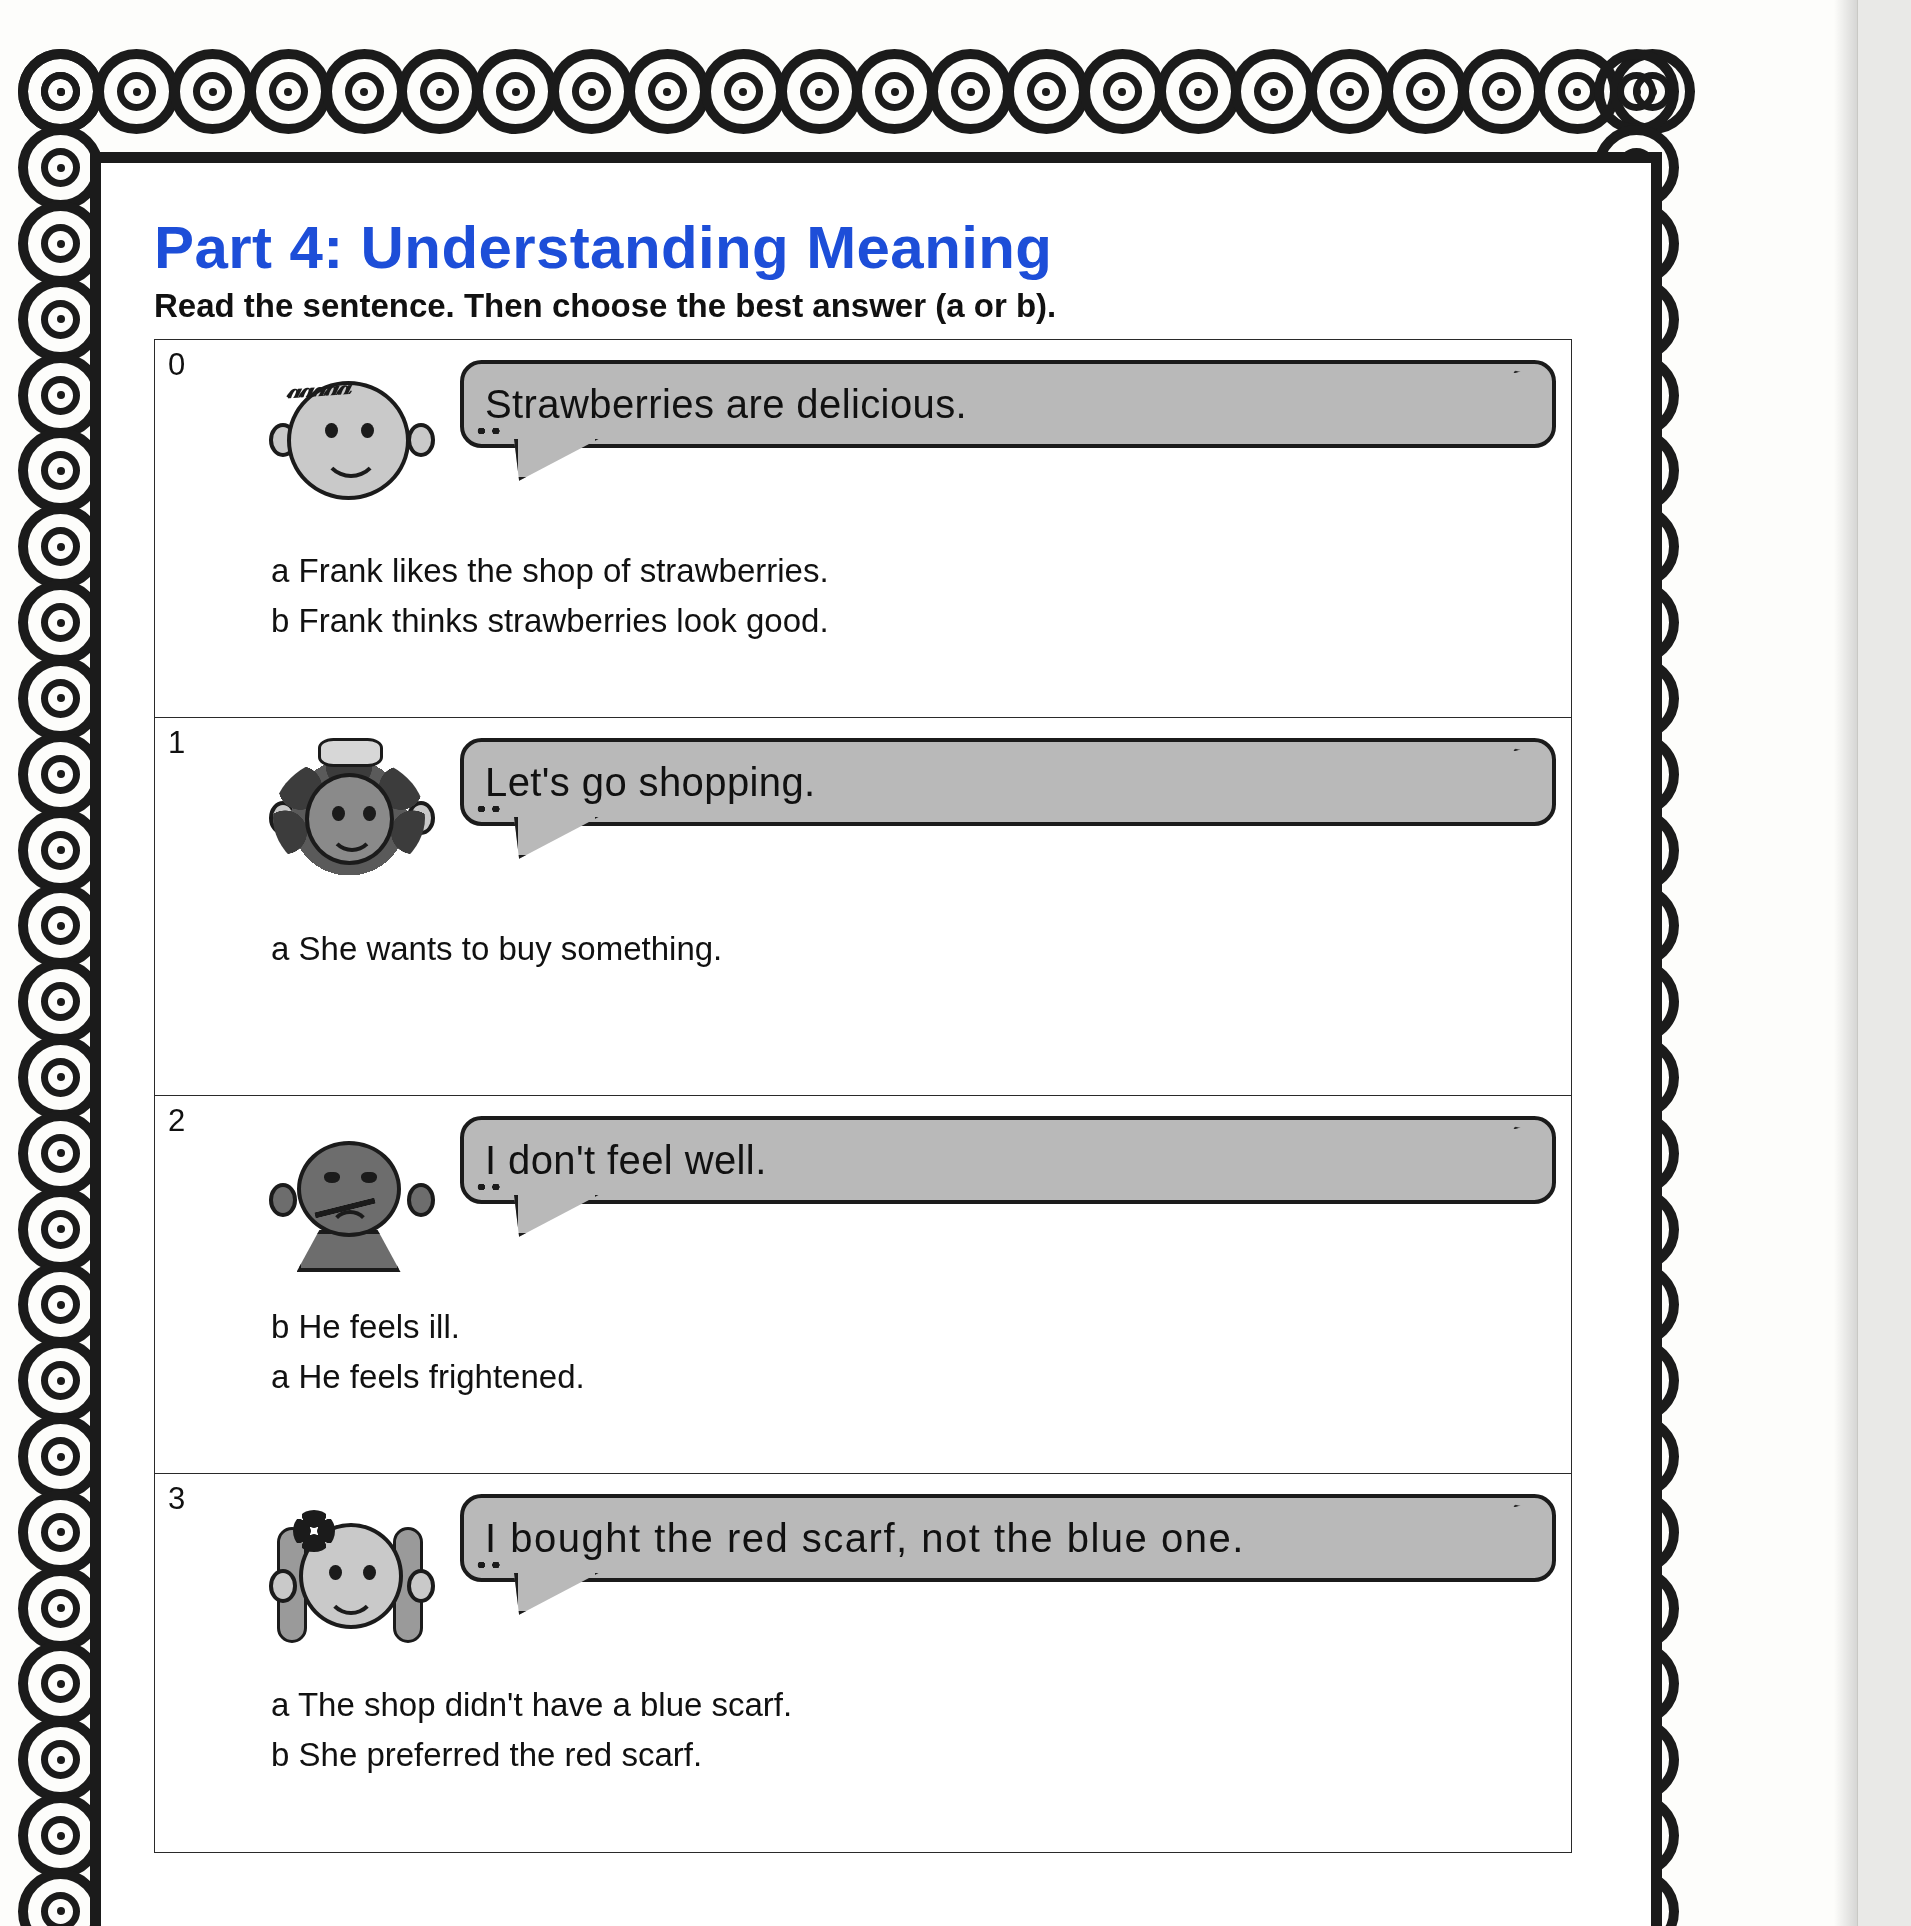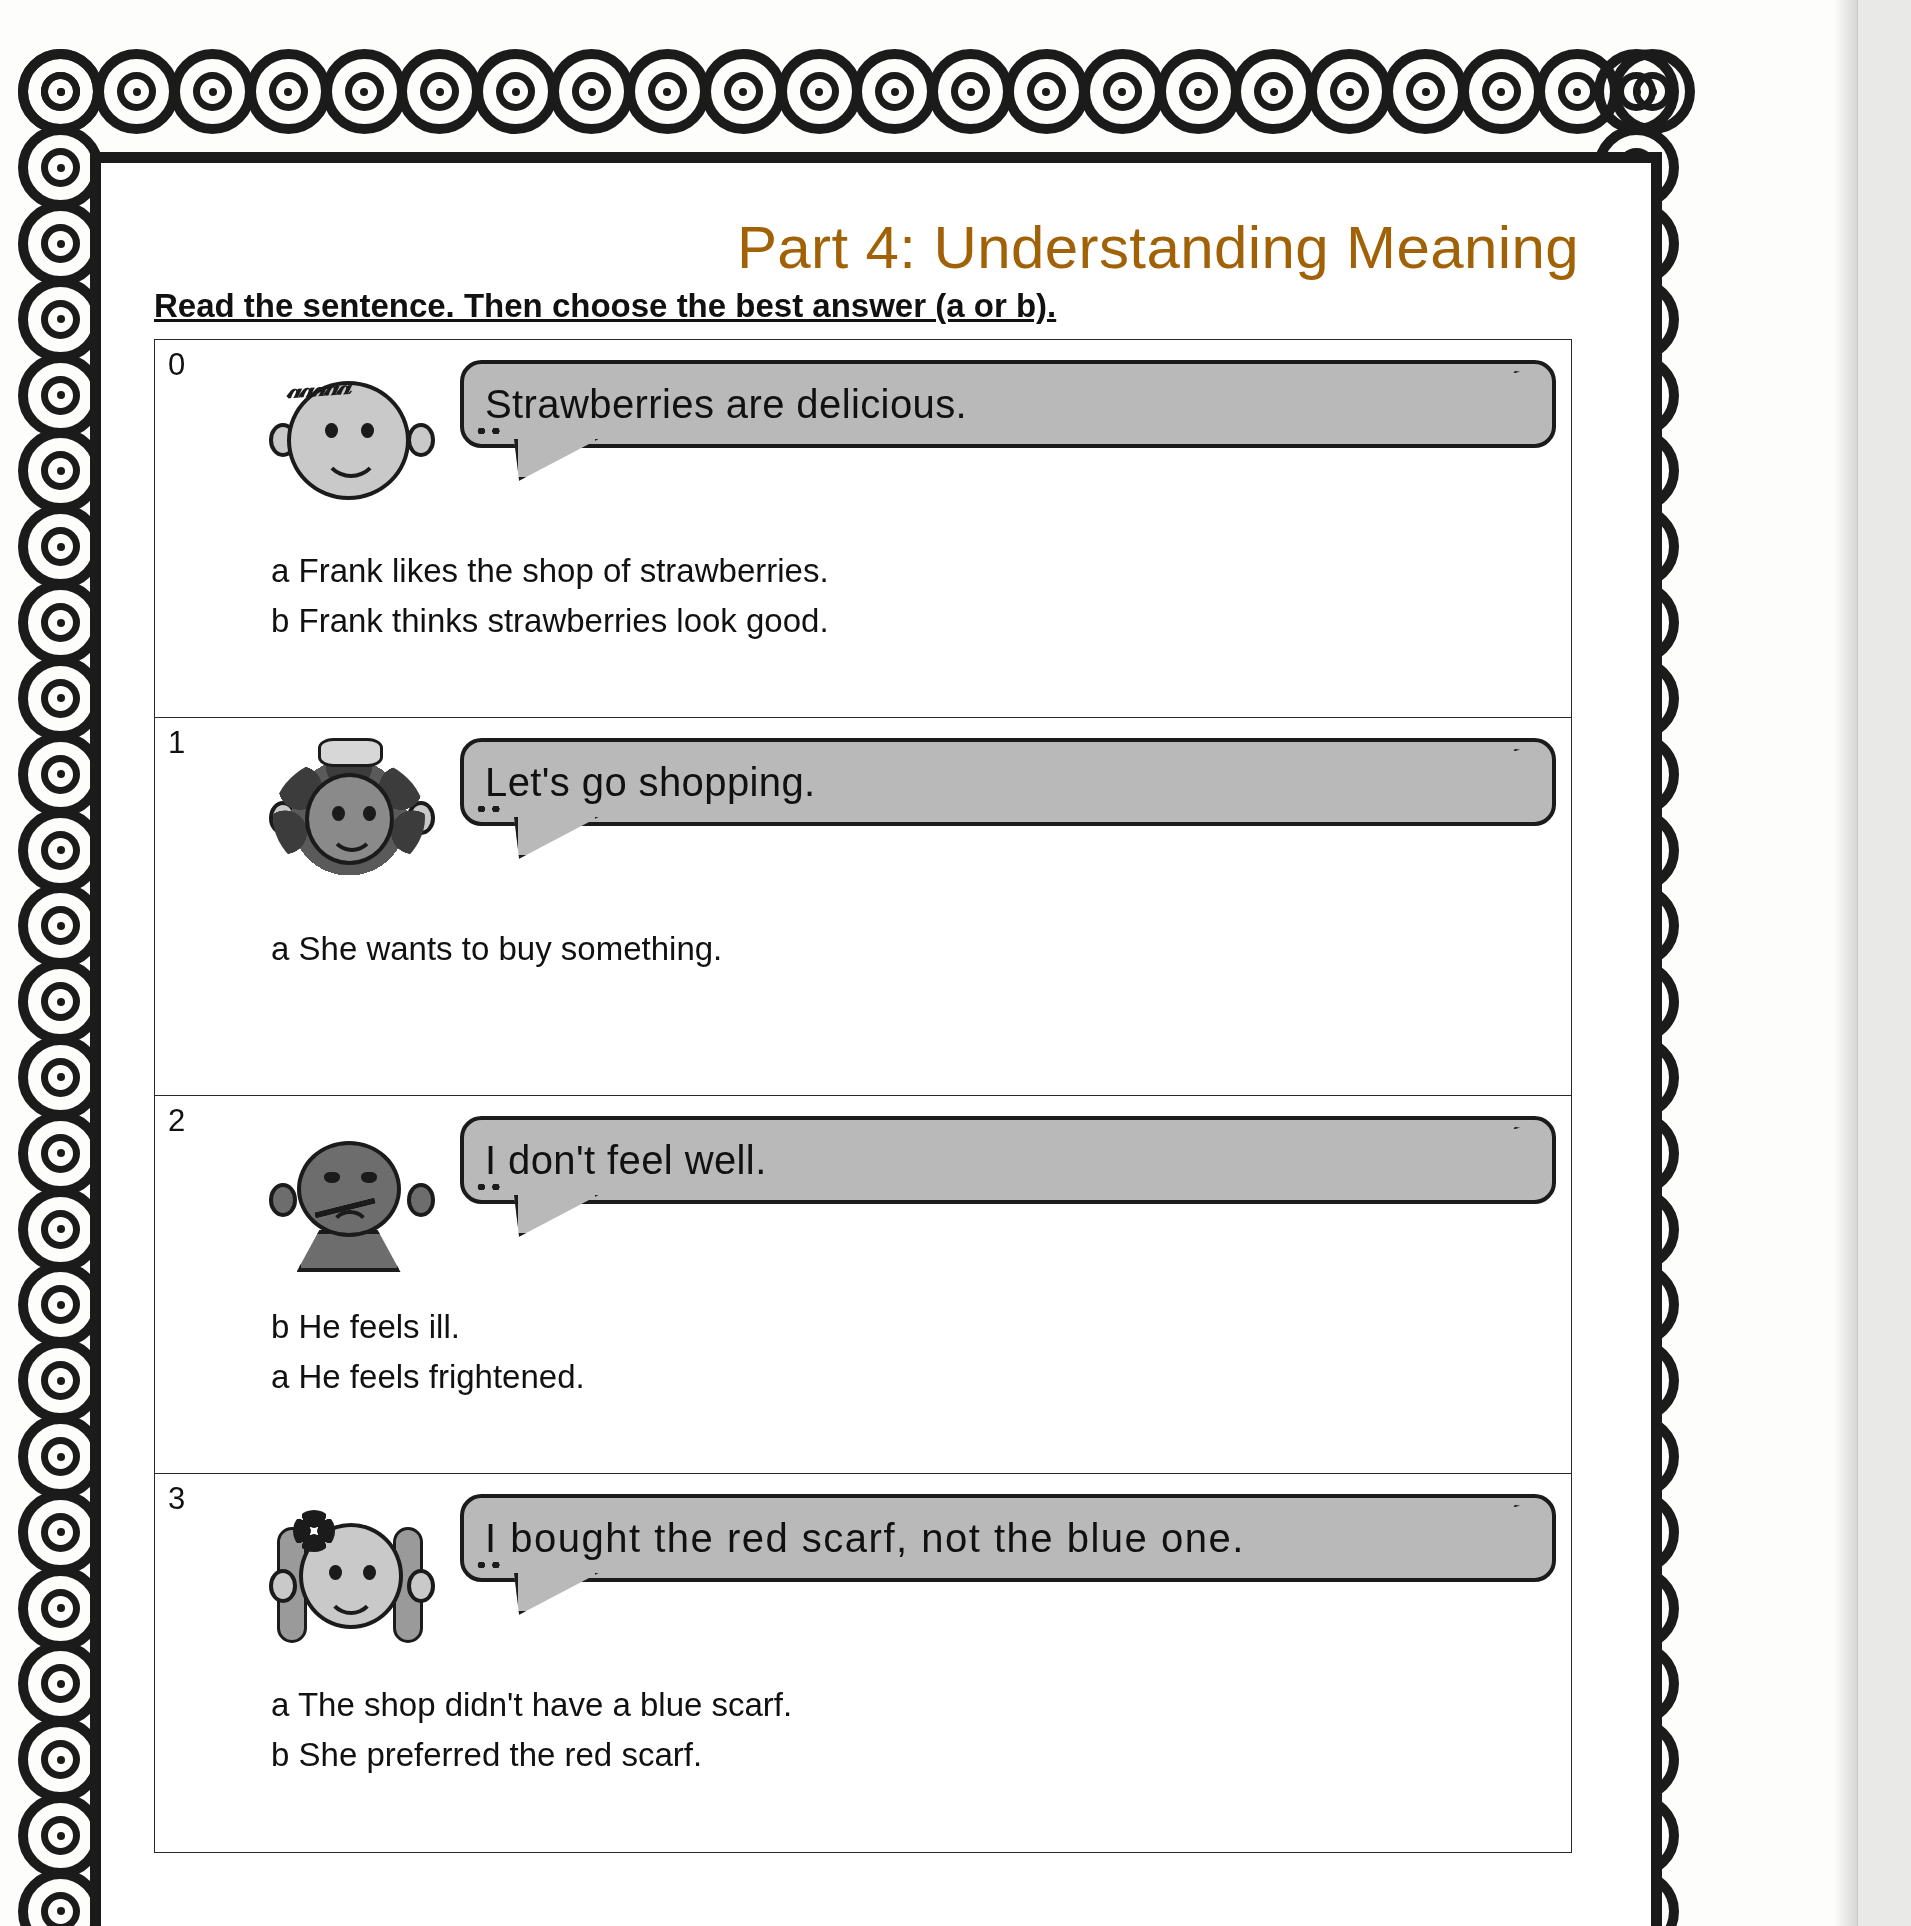--- a/index.html
+++ b/index.html
@@ -106,34 +106,32 @@
   
   #content {
     position: absolute;
     left: 154px;
     top: 216px;
     width: 1425px;
   }
 
   #worksheet-title {
     font-size: 60px;
-    font-weight: normal;
+    font-weight: bold;
     letter-spacing: 0.4px;
-    color: #a16207;
+    color: #1d4ed8;
     margin: 0 0 8.5px 0;
     line-height: 1.05;
-    text-align: right;
   }
   #worksheet-instruction {
     font-size: 33px;
     font-weight: bold;
     color: #111111;
     margin: 0 0 15.4px 0;
     line-height: 1.1;
-    text-decoration: underline;
   }
 
   
   #question-table {
     border: 1.9px solid #2a2a2a;
     border-bottom: 1.9px solid #2a2a2a;
     width: 1418px;
     box-sizing: border-box;
     background: rgba(255,255,255,0.6);
   }

